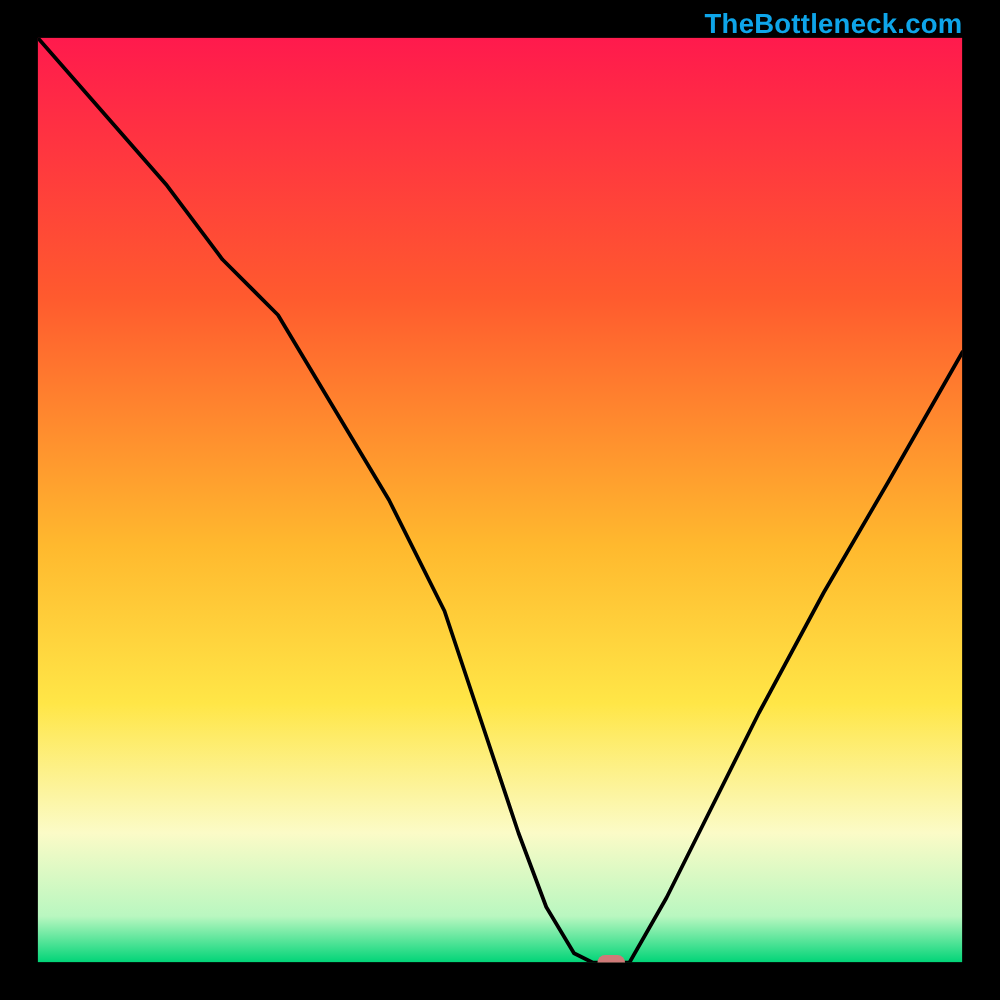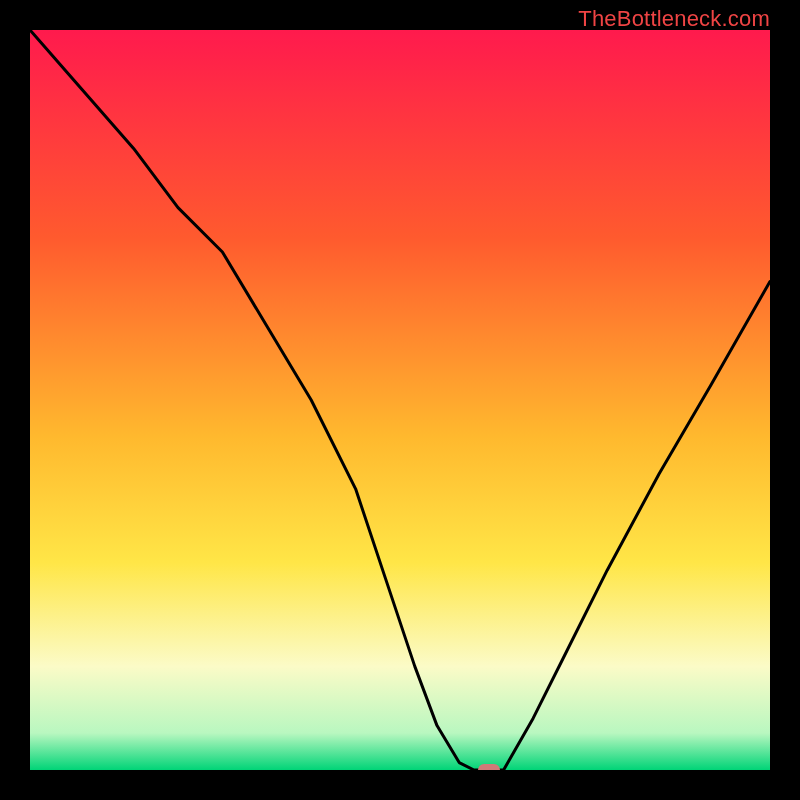--- a/index.html
+++ b/index.html
@@ -21,23 +21,23 @@
     left: 30px;
     top: 30px;
     width: 740px;
     height: 740px;
     overflow: hidden;
   }
   .watermark {
     position: absolute;
     top: 6px;
     right: 30px;
-    color: #ef4444;
+    color: #0ea5e9;
     font-size: 22px;
-    font-weight: 400;
+    font-weight: 700;
     letter-spacing: 0.2px;
   }
   svg { display: block; }
   .marker {
     position: absolute;
     width: 22px;
     height: 12px;
     border-radius: 6px;
     background: #cf7a78;
     transform: translate(-50%, -50%);

